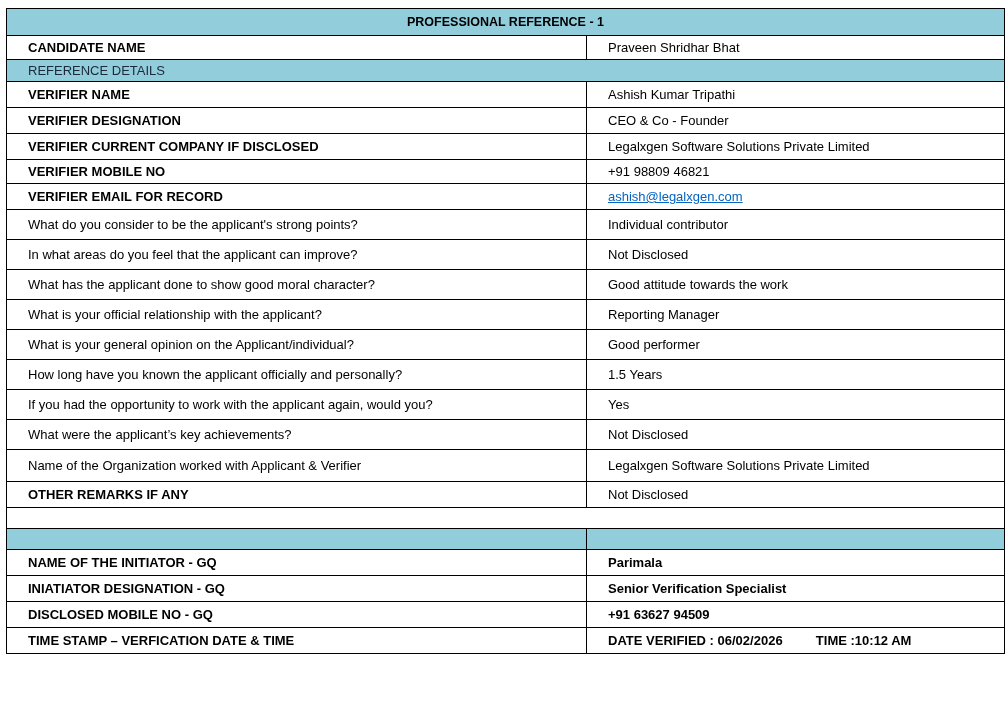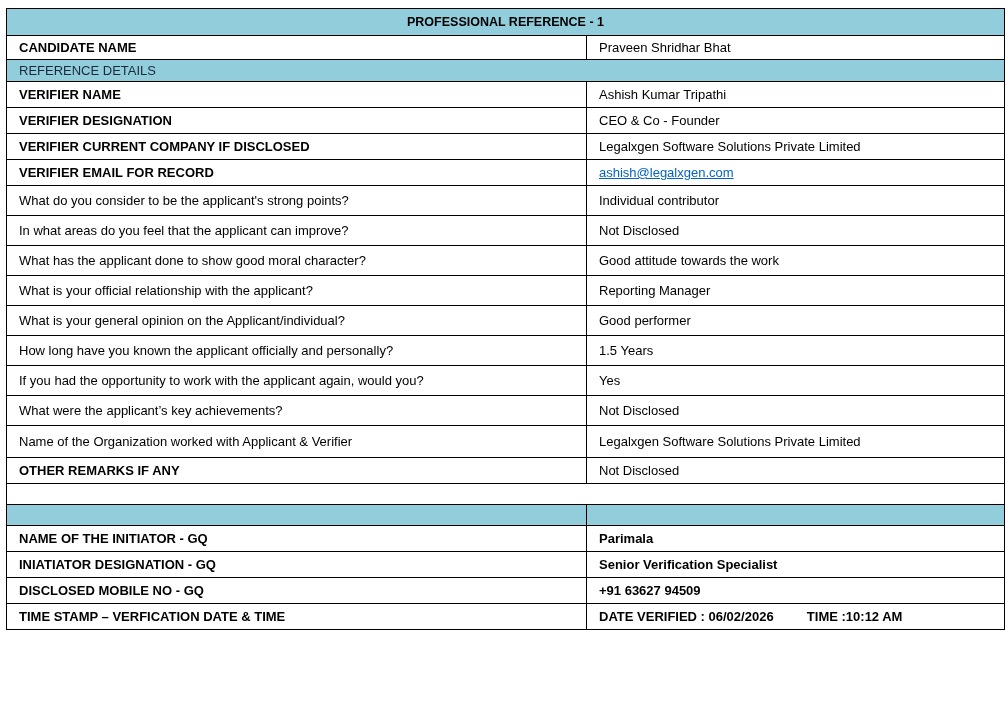--- a/index.html
+++ b/index.html
@@ -1,20 +1,20 @@
 <!DOCTYPE html>
 <html><head>
 <meta charset="utf-8">
 <style>
   html, body { margin: 0; padding: 0; background: #ffffff; }
   body { width: 1008px; height: 706px; position: relative; overflow: hidden;
          font-family: "Liberation Sans", sans-serif; font-size: 13px; color: #000; }
   table.ref { position: absolute; left: 6px; top: 8px; width: 998px;
               border-collapse: collapse; table-layout: fixed; }
-  table.ref td { border: 1px solid #000; padding: 0 12px; vertical-align: middle;
+  table.ref td { border: 1px solid #000; padding: 0 21px; vertical-align: middle;
                  white-space: nowrap; overflow: hidden; }
   col.c1 { width: 580px; }
   col.c2 { width: 418px; }
   .blue { background: #92CDDC; }
   .title td { height: 26px; text-align: center; font-weight: bold; font-size: 12.5px; }
   .b { font-weight: bold; margin-left: 17px; }
   .sec td { font-weight: normal; color: #1b2a3a; margin-left: 14px; }
   tr.r24 td { height: 23px; }
   tr.r26 td { height: 25px; }
   tr.r22 td { height: 21px; }
@@ -52,20 +52,24 @@
     <td class="b">VERIFIER NAME</td>
     <td>Ashish Kumar Tripathi</td>
   </tr>
   <tr class="r26">
     <td class="b">VERIFIER DESIGNATION</td>
     <td>CEO &amp; Co - Founder</td>
   </tr>
   <tr class="r26">
     <td class="b top">VERIFIER CURRENT COMPANY IF DISCLOSED</td>
     <td class="bottom">Legalxgen Software Solutions Private Limited</td>
+  </tr>
+  <tr class="r24">
+    <td class="b">VERIFIER MOBILE NO</td>
+    <td>+91 98809 46821</td>
   </tr>
   <tr class="r26">
     <td class="b">VERIFIER EMAIL FOR RECORD</td>
     <td>
       <a class="mail">ashish@legalxgen.com</a>
     </td>
   </tr>
 
 
   <tr class="r30">

